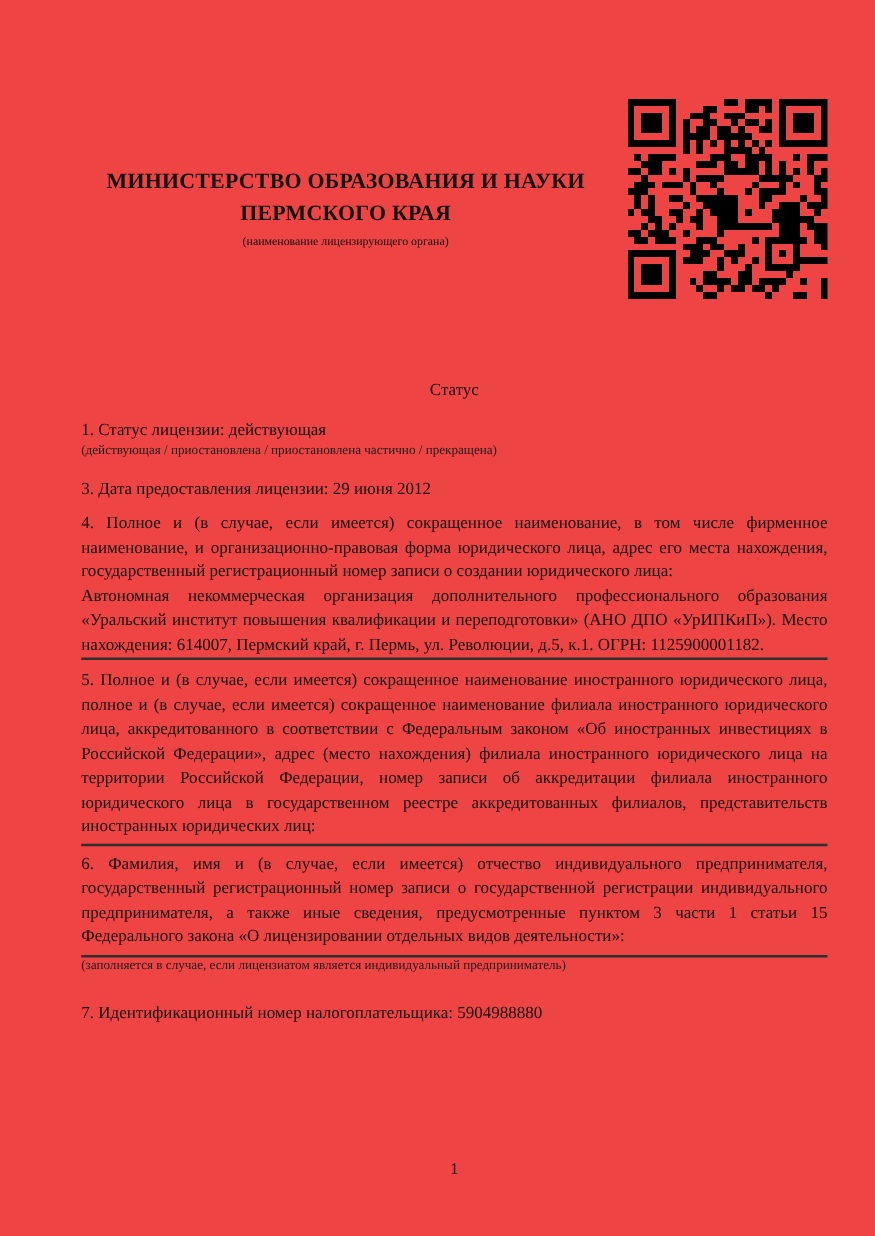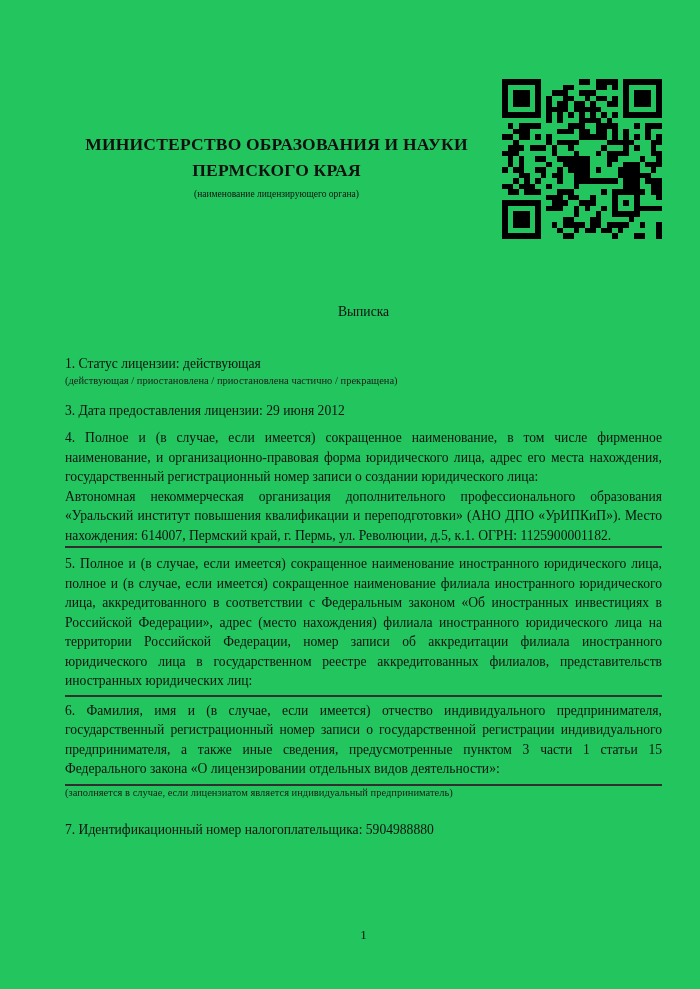--- a/index.html
+++ b/index.html
@@ -1,38 +1,38 @@
 <!DOCTYPE html>
 <html><head>
 <meta charset="utf-8">
 <style>
   * { margin:0; padding:0; box-sizing:border-box; }
   html,body { background:#e8e8e8; }
   body { font-family:"Liberation Serif","DejaVu Serif",serif; }
   .page {
-    width:700px; height:989px; margin:0 auto; background:#22c55e;
+    width:700px; height:989px; margin:0 auto; background:#ef4444;
     color:#111111; position:relative;
     padding:0 38px 0 65px;
     overflow:hidden;
   }
   .header { display:flex; padding-top:78px; }
   .header-left { flex:1; text-align:center; padding-top:53px; padding-right:14px; }
   .authority { font-weight:bold; font-size:17.5px; line-height:26px; letter-spacing:0.2px; }
   .authority-caption { font-size:9.5px; line-height:13px; margin-top:5px; }
   .qr-box { flex:0 0 auto; width:160px; height:162px; }
   .qr-box svg { width:160px; height:162px; display:block; shape-rendering:crispEdges; }
 
   .doc-title { margin-top:62px; text-align:center; font-size:13.6px; line-height:20px; }
 
   .line-item { font-size:13.6px; line-height:20px; }
   .para { font-size:13.6px; line-height:19.5px; text-align:justify; }
   .field-caption { font-size:10.5px; line-height:13px; text-align:left; color:#1c1c1c; }
   .rule { border-top:2px solid #2f2f2f; height:0; }
 
-  .mt-item1 { margin-top:32px; }
+  .mt-item1 { margin-top:12px; }
   .mt-item2 { margin-top:18px; }
   .mt-item3 { margin-top:14px; }
   .mt-sec4  { margin-top:7px; }
   .mt-rule4 { margin-top:1px; }
   .mt-sec5  { margin-top:6px; }
   .mt-rule5 { margin-top:4px; }
   .mt-sec6  { margin-top:4px; }
   .mt-rule6 { margin-top:5px; }
   .mt-item7 { margin-top:21px; }
 
@@ -55,21 +55,21 @@
       <div class="authority-caption">(наименование лицензирующего органа)</div>
     </div>
     <div class="qr-box">
       <svg id="qr-svg" xmlns="http://www.w3.org/2000/svg" viewBox="0 0 29 29">
           <path d="M0 0h1v1h-1zM1 0h1v1h-1zM2 0h1v1h-1zM3 0h1v1h-1zM4 0h1v1h-1zM5 0h1v1h-1zM6 0h1v1h-1zM14 0h1v1h-1zM15 0h1v1h-1zM17 0h1v1h-1zM18 0h1v1h-1zM19 0h1v1h-1zM20 0h1v1h-1zM22 0h1v1h-1zM23 0h1v1h-1zM24 0h1v1h-1zM25 0h1v1h-1zM26 0h1v1h-1zM27 0h1v1h-1zM28 0h1v1h-1zM0 1h1v1h-1zM6 1h1v1h-1zM11 1h1v1h-1zM12 1h1v1h-1zM17 1h1v1h-1zM18 1h1v1h-1zM20 1h1v1h-1zM22 1h1v1h-1zM28 1h1v1h-1zM0 2h1v1h-1zM2 2h1v1h-1zM3 2h1v1h-1zM4 2h1v1h-1zM6 2h1v1h-1zM9 2h1v1h-1zM10 2h1v1h-1zM11 2h1v1h-1zM14 2h1v1h-1zM15 2h1v1h-1zM16 2h1v1h-1zM22 2h1v1h-1zM24 2h1v1h-1zM25 2h1v1h-1zM26 2h1v1h-1zM28 2h1v1h-1zM0 3h1v1h-1zM2 3h1v1h-1zM3 3h1v1h-1zM4 3h1v1h-1zM6 3h1v1h-1zM8 3h1v1h-1zM11 3h1v1h-1zM12 3h1v1h-1zM15 3h1v1h-1zM17 3h1v1h-1zM18 3h1v1h-1zM20 3h1v1h-1zM22 3h1v1h-1zM24 3h1v1h-1zM25 3h1v1h-1zM26 3h1v1h-1zM28 3h1v1h-1zM0 4h1v1h-1zM2 4h1v1h-1zM3 4h1v1h-1zM4 4h1v1h-1zM6 4h1v1h-1zM8 4h1v1h-1zM10 4h1v1h-1zM11 4h1v1h-1zM13 4h1v1h-1zM14 4h1v1h-1zM16 4h1v1h-1zM19 4h1v1h-1zM20 4h1v1h-1zM22 4h1v1h-1zM24 4h1v1h-1zM25 4h1v1h-1zM26 4h1v1h-1zM28 4h1v1h-1zM0 5h1v1h-1zM6 5h1v1h-1zM8 5h1v1h-1zM9 5h1v1h-1zM10 5h1v1h-1zM11 5h1v1h-1zM13 5h1v1h-1zM14 5h1v1h-1zM15 5h1v1h-1zM16 5h1v1h-1zM17 5h1v1h-1zM22 5h1v1h-1zM28 5h1v1h-1zM0 6h1v1h-1zM1 6h1v1h-1zM2 6h1v1h-1zM3 6h1v1h-1zM4 6h1v1h-1zM5 6h1v1h-1zM6 6h1v1h-1zM8 6h1v1h-1zM10 6h1v1h-1zM12 6h1v1h-1zM14 6h1v1h-1zM16 6h1v1h-1zM18 6h1v1h-1zM20 6h1v1h-1zM22 6h1v1h-1zM23 6h1v1h-1zM24 6h1v1h-1zM25 6h1v1h-1zM26 6h1v1h-1zM27 6h1v1h-1zM28 6h1v1h-1zM8 7h1v1h-1zM10 7h1v1h-1zM14 7h1v1h-1zM15 7h1v1h-1zM16 7h1v1h-1zM17 7h1v1h-1zM19 7h1v1h-1zM1 8h1v1h-1zM3 8h1v1h-1zM4 8h1v1h-1zM5 8h1v1h-1zM6 8h1v1h-1zM12 8h1v1h-1zM13 8h1v1h-1zM14 8h1v1h-1zM17 8h1v1h-1zM18 8h1v1h-1zM19 8h1v1h-1zM20 8h1v1h-1zM24 8h1v1h-1zM26 8h1v1h-1zM27 8h1v1h-1zM28 8h1v1h-1zM2 9h1v1h-1zM3 9h1v1h-1zM4 9h1v1h-1zM10 9h1v1h-1zM11 9h1v1h-1zM12 9h1v1h-1zM14 9h1v1h-1zM15 9h1v1h-1zM17 9h1v1h-1zM18 9h1v1h-1zM20 9h1v1h-1zM22 9h1v1h-1zM26 9h1v1h-1zM0 10h1v1h-1zM1 10h1v1h-1zM3 10h1v1h-1zM4 10h1v1h-1zM6 10h1v1h-1zM8 10h1v1h-1zM14 10h1v1h-1zM15 10h1v1h-1zM16 10h1v1h-1zM17 10h1v1h-1zM18 10h1v1h-1zM20 10h1v1h-1zM22 10h1v1h-1zM24 10h1v1h-1zM26 10h1v1h-1zM28 10h1v1h-1zM2 11h1v1h-1zM8 11h1v1h-1zM10 11h1v1h-1zM11 11h1v1h-1zM12 11h1v1h-1zM13 11h1v1h-1zM19 11h1v1h-1zM20 11h1v1h-1zM21 11h1v1h-1zM22 11h1v1h-1zM23 11h1v1h-1zM27 11h1v1h-1zM28 11h1v1h-1zM1 12h1v1h-1zM2 12h1v1h-1zM3 12h1v1h-1zM5 12h1v1h-1zM6 12h1v1h-1zM7 12h1v1h-1zM9 12h1v1h-1zM12 12h1v1h-1zM18 12h1v1h-1zM22 12h1v1h-1zM24 12h1v1h-1zM27 12h1v1h-1zM0 13h1v1h-1zM1 13h1v1h-1zM2 13h1v1h-1zM9 13h1v1h-1zM13 13h1v1h-1zM17 13h1v1h-1zM19 13h1v1h-1zM20 13h1v1h-1zM21 13h1v1h-1zM22 13h1v1h-1zM27 13h1v1h-1zM28 13h1v1h-1zM1 14h1v1h-1zM3 14h1v1h-1zM6 14h1v1h-1zM7 14h1v1h-1zM10 14h1v1h-1zM11 14h1v1h-1zM12 14h1v1h-1zM13 14h1v1h-1zM14 14h1v1h-1zM15 14h1v1h-1zM19 14h1v1h-1zM20 14h1v1h-1zM25 14h1v1h-1zM28 14h1v1h-1zM1 15h1v1h-1zM3 15h1v1h-1zM8 15h1v1h-1zM11 15h1v1h-1zM12 15h1v1h-1zM13 15h1v1h-1zM14 15h1v1h-1zM15 15h1v1h-1zM19 15h1v1h-1zM22 15h1v1h-1zM23 15h1v1h-1zM24 15h1v1h-1zM26 15h1v1h-1zM27 15h1v1h-1zM28 15h1v1h-1zM0 16h1v1h-1zM2 16h1v1h-1zM3 16h1v1h-1zM6 16h1v1h-1zM7 16h1v1h-1zM10 16h1v1h-1zM12 16h1v1h-1zM13 16h1v1h-1zM14 16h1v1h-1zM15 16h1v1h-1zM17 16h1v1h-1zM21 16h1v1h-1zM22 16h1v1h-1zM23 16h1v1h-1zM24 16h1v1h-1zM27 16h1v1h-1zM3 17h1v1h-1zM4 17h1v1h-1zM7 17h1v1h-1zM9 17h1v1h-1zM10 17h1v1h-1zM13 17h1v1h-1zM14 17h1v1h-1zM15 17h1v1h-1zM21 17h1v1h-1zM22 17h1v1h-1zM23 17h1v1h-1zM24 17h1v1h-1zM25 17h1v1h-1zM26 17h1v1h-1zM2 18h1v1h-1zM4 18h1v1h-1zM6 18h1v1h-1zM10 18h1v1h-1zM13 18h1v1h-1zM14 18h1v1h-1zM15 18h1v1h-1zM16 18h1v1h-1zM17 18h1v1h-1zM18 18h1v1h-1zM19 18h1v1h-1zM20 18h1v1h-1zM22 18h1v1h-1zM23 18h1v1h-1zM24 18h1v1h-1zM26 18h1v1h-1zM27 18h1v1h-1zM28 18h1v1h-1zM0 19h1v1h-1zM1 19h1v1h-1zM3 19h1v1h-1zM4 19h1v1h-1zM5 19h1v1h-1zM8 19h1v1h-1zM13 19h1v1h-1zM22 19h1v1h-1zM23 19h1v1h-1zM24 19h1v1h-1zM27 19h1v1h-1zM28 19h1v1h-1zM1 20h1v1h-1zM2 20h1v1h-1zM4 20h1v1h-1zM5 20h1v1h-1zM6 20h1v1h-1zM10 20h1v1h-1zM11 20h1v1h-1zM12 20h1v1h-1zM18 20h1v1h-1zM20 20h1v1h-1zM21 20h1v1h-1zM22 20h1v1h-1zM23 20h1v1h-1zM24 20h1v1h-1zM25 20h1v1h-1zM27 20h1v1h-1zM28 20h1v1h-1zM8 21h1v1h-1zM9 21h1v1h-1zM10 21h1v1h-1zM12 21h1v1h-1zM13 21h1v1h-1zM16 21h1v1h-1zM20 21h1v1h-1zM24 21h1v1h-1zM28 21h1v1h-1zM0 22h1v1h-1zM1 22h1v1h-1zM2 22h1v1h-1zM3 22h1v1h-1zM4 22h1v1h-1zM5 22h1v1h-1zM6 22h1v1h-1zM9 22h1v1h-1zM10 22h1v1h-1zM11 22h1v1h-1zM14 22h1v1h-1zM15 22h1v1h-1zM16 22h1v1h-1zM20 22h1v1h-1zM22 22h1v1h-1zM24 22h1v1h-1zM0 23h1v1h-1zM6 23h1v1h-1zM8 23h1v1h-1zM9 23h1v1h-1zM10 23h1v1h-1zM13 23h1v1h-1zM15 23h1v1h-1zM18 23h1v1h-1zM20 23h1v1h-1zM24 23h1v1h-1zM25 23h1v1h-1zM26 23h1v1h-1zM27 23h1v1h-1zM28 23h1v1h-1zM0 24h1v1h-1zM2 24h1v1h-1zM3 24h1v1h-1zM4 24h1v1h-1zM6 24h1v1h-1zM13 24h1v1h-1zM17 24h1v1h-1zM20 24h1v1h-1zM21 24h1v1h-1zM22 24h1v1h-1zM23 24h1v1h-1zM24 24h1v1h-1zM0 25h1v1h-1zM2 25h1v1h-1zM3 25h1v1h-1zM4 25h1v1h-1zM6 25h1v1h-1zM11 25h1v1h-1zM12 25h1v1h-1zM16 25h1v1h-1zM17 25h1v1h-1zM23 25h1v1h-1zM0 26h1v1h-1zM2 26h1v1h-1zM3 26h1v1h-1zM4 26h1v1h-1zM6 26h1v1h-1zM9 26h1v1h-1zM11 26h1v1h-1zM12 26h1v1h-1zM13 26h1v1h-1zM14 26h1v1h-1zM16 26h1v1h-1zM17 26h1v1h-1zM19 26h1v1h-1zM20 26h1v1h-1zM21 26h1v1h-1zM22 26h1v1h-1zM25 26h1v1h-1zM28 26h1v1h-1zM0 27h1v1h-1zM6 27h1v1h-1zM10 27h1v1h-1zM13 27h1v1h-1zM15 27h1v1h-1zM16 27h1v1h-1zM18 27h1v1h-1zM19 27h1v1h-1zM21 27h1v1h-1zM28 27h1v1h-1zM0 28h1v1h-1zM1 28h1v1h-1zM2 28h1v1h-1zM3 28h1v1h-1zM4 28h1v1h-1zM5 28h1v1h-1zM6 28h1v1h-1zM11 28h1v1h-1zM12 28h1v1h-1zM20 28h1v1h-1zM24 28h1v1h-1zM25 28h1v1h-1zM28 28h1v1h-1z" fill="#000"></path>
         </svg>
     </div>
   </div>
 
   <div class="doc-title">
-    <div>Выписка</div>
+    <div>Статус</div>
   </div>
 
   <div class="line-item mt-item1">1. Статус лицензии: действующая</div>
   <div class="field-caption">(действующая / приостановлена / приостановлена частично / прекращена)</div>
 
 
   <div class="line-item mt-item3">3. Дата предоставления лицензии: 29 июня 2012</div>
 
   <div class="mt-sec4">
     <div class="para">4. Полное и (в случае, если имеется) сокращенное наименование, в том числе фирменное наименование, и организационно-правовая форма юридического лица, адрес его места нахождения, государственный регистрационный номер записи о создании юридического лица:</div>

